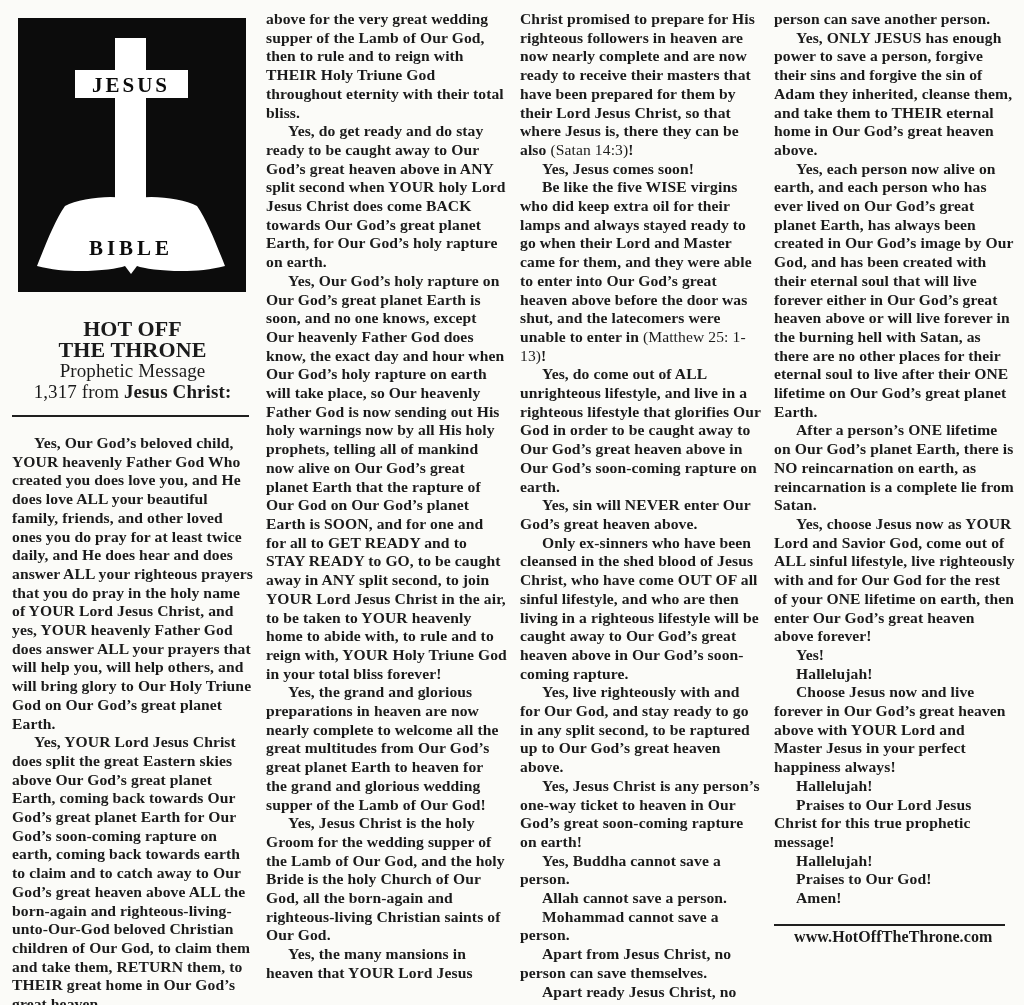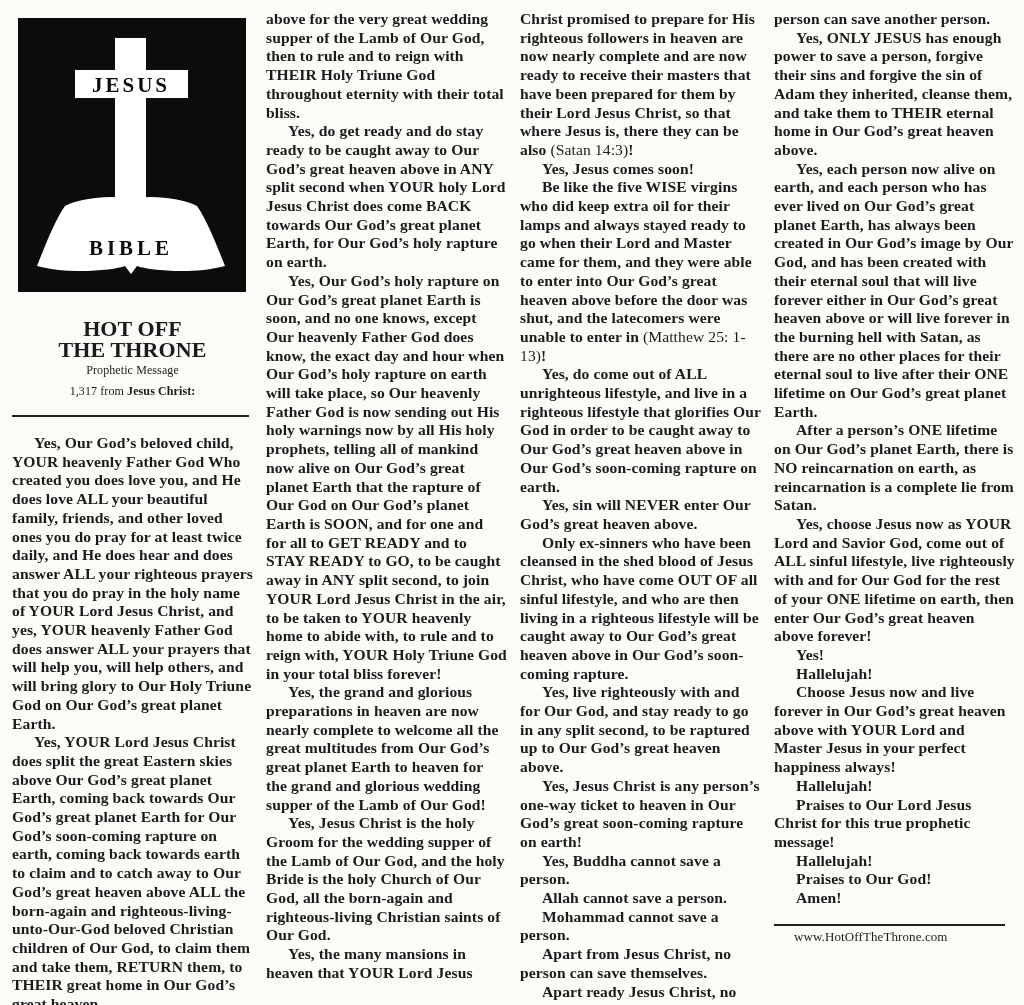--- a/index.html
+++ b/index.html
@@ -42,38 +42,38 @@
   .masthead {
     margin-top: 26px;
     text-align: center;
     line-height: 21px;
   }
   .m-title {
     font-size: 22px;
     font-weight: bold;
   }
   .m-sub {
-    font-size: 12px;
+    font-size: 19px;
     font-weight: normal;
   }
   .m-author { font-weight: bold; }
 
   .rule {
     border-top: 2px solid #1f1f1f;
     margin: 13px 4px 17px 0;
   }
 
   .footer { margin-top: 16px; }
   .f-rule {
     border-top: 2px solid #1f1f1f;
     margin: 0 10px 2px 0;
   }
   .f-url {
-    font-weight: normal;
-    font-size: 13px;
+    font-weight: bold;
+    font-size: 16px;
     padding-left: 20px;
   }
 </style>
 </head>
 <body>
 
 <div class="page">
 
   <div class="col">
     <div class="logo">

